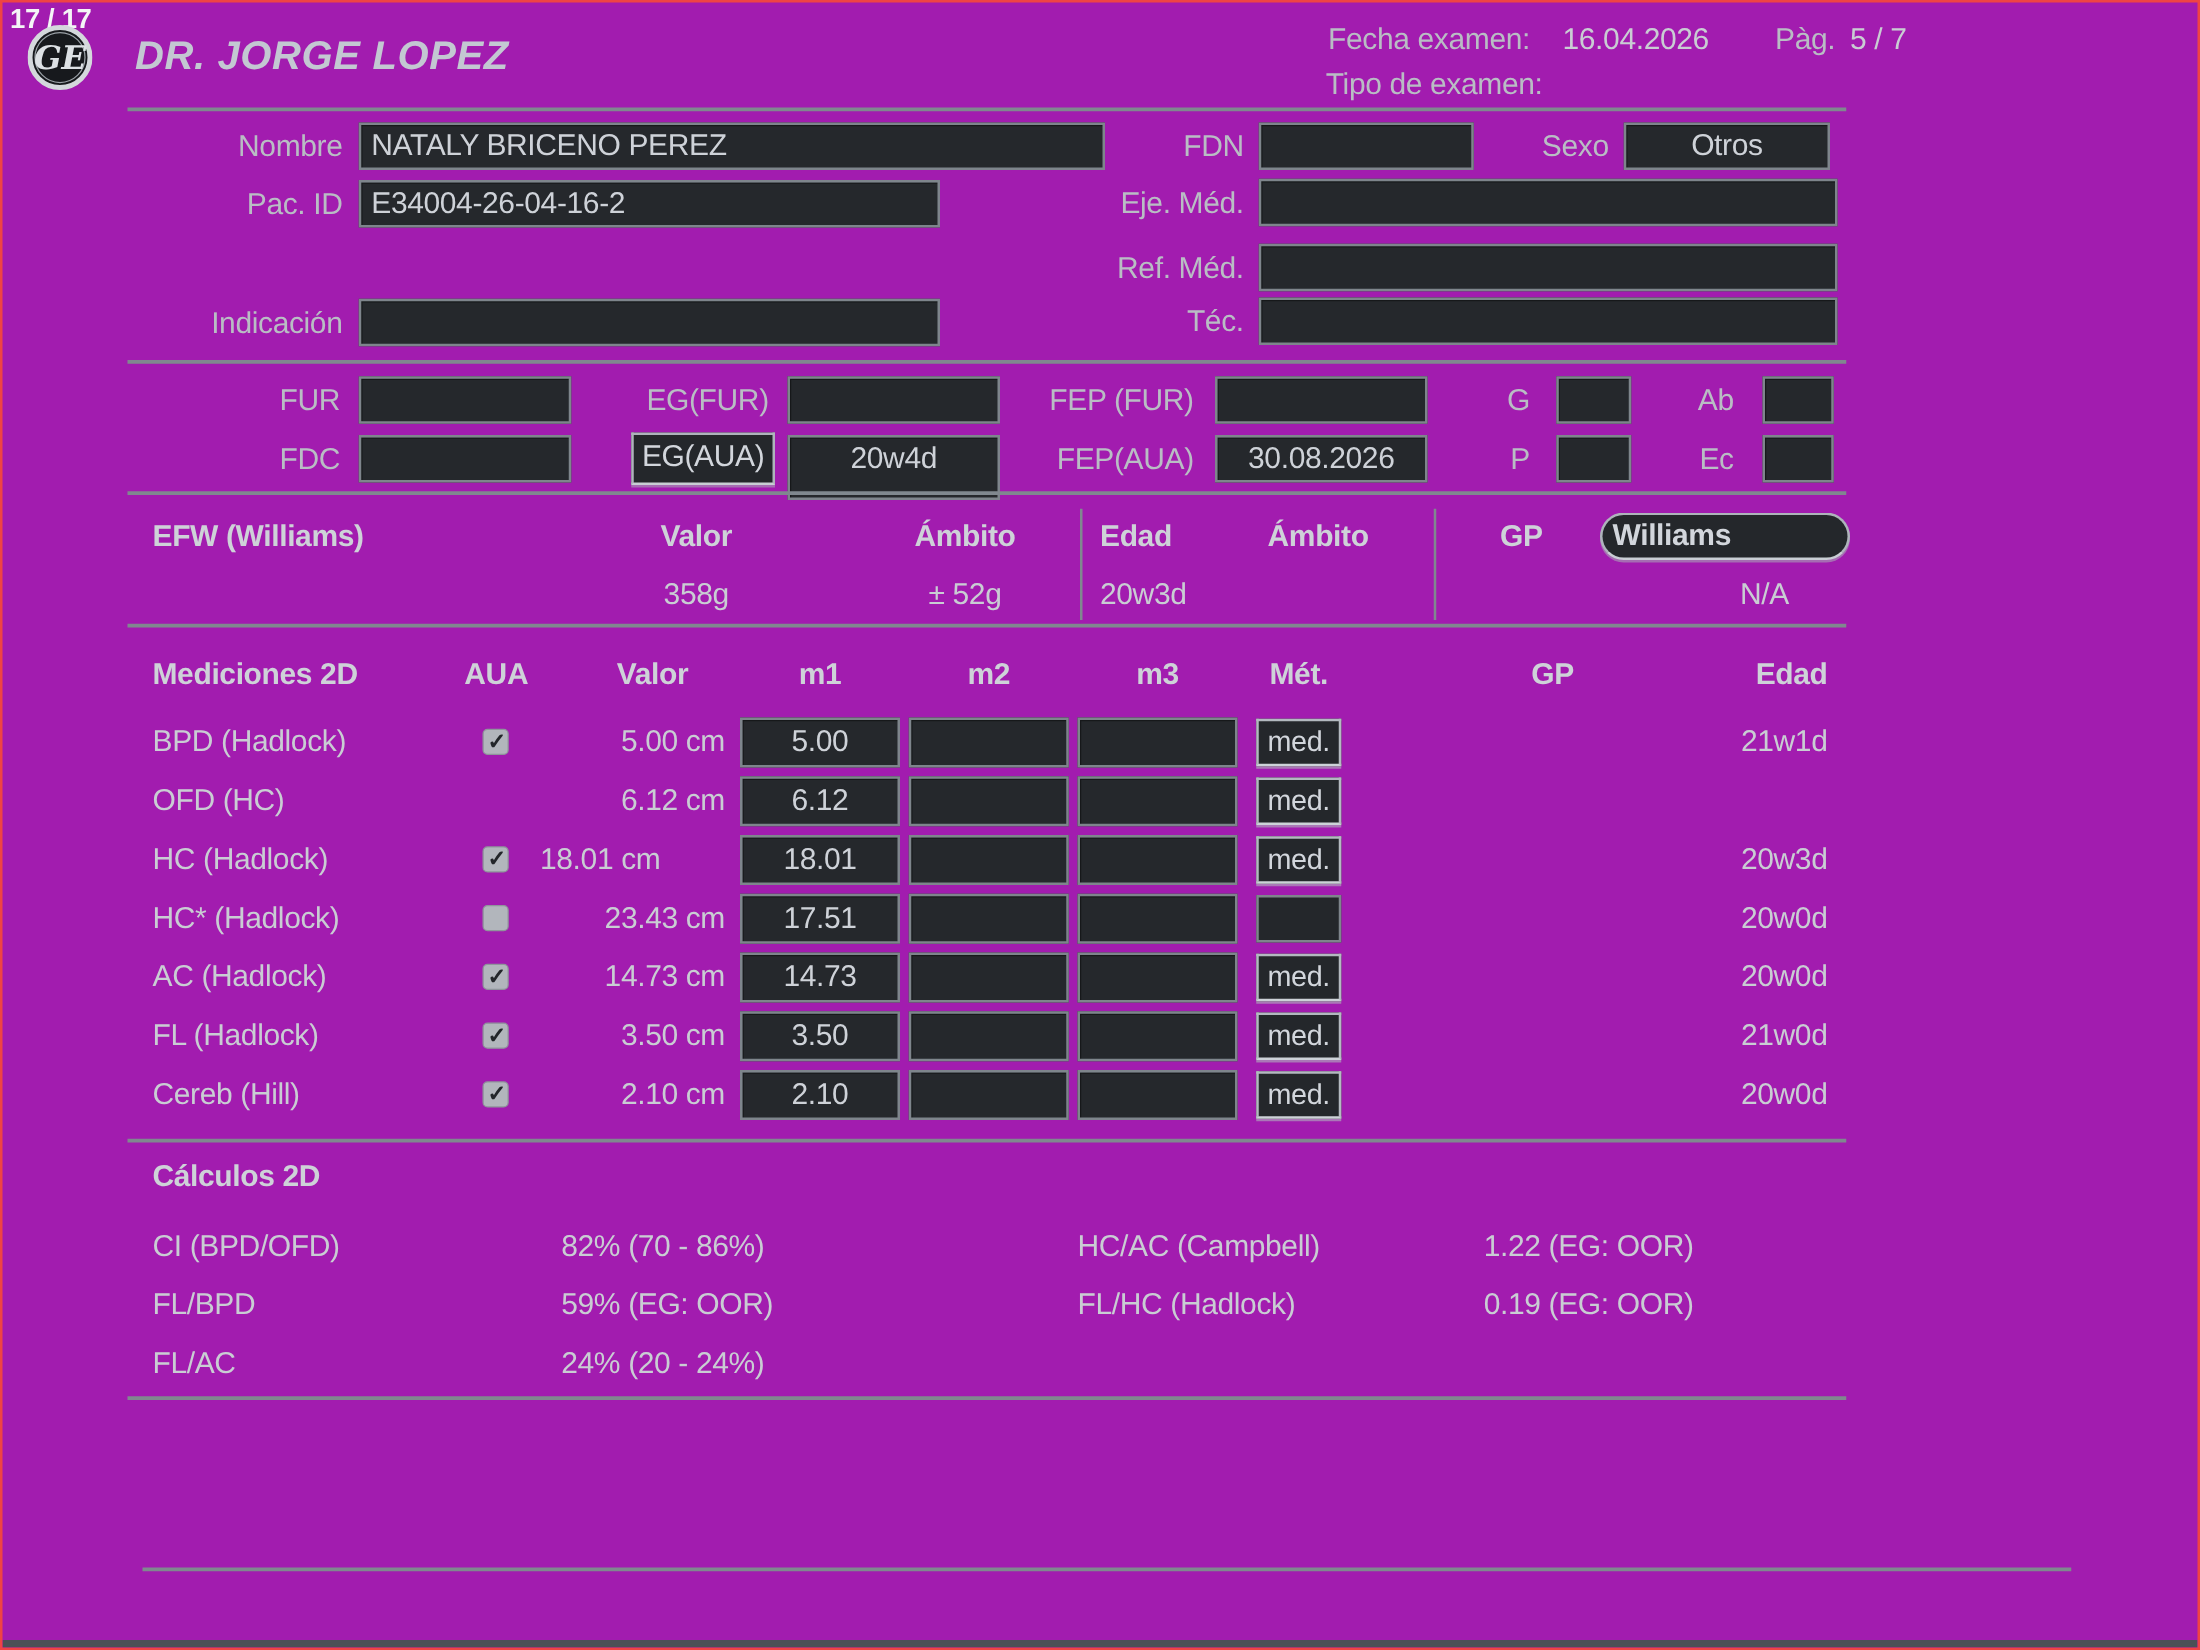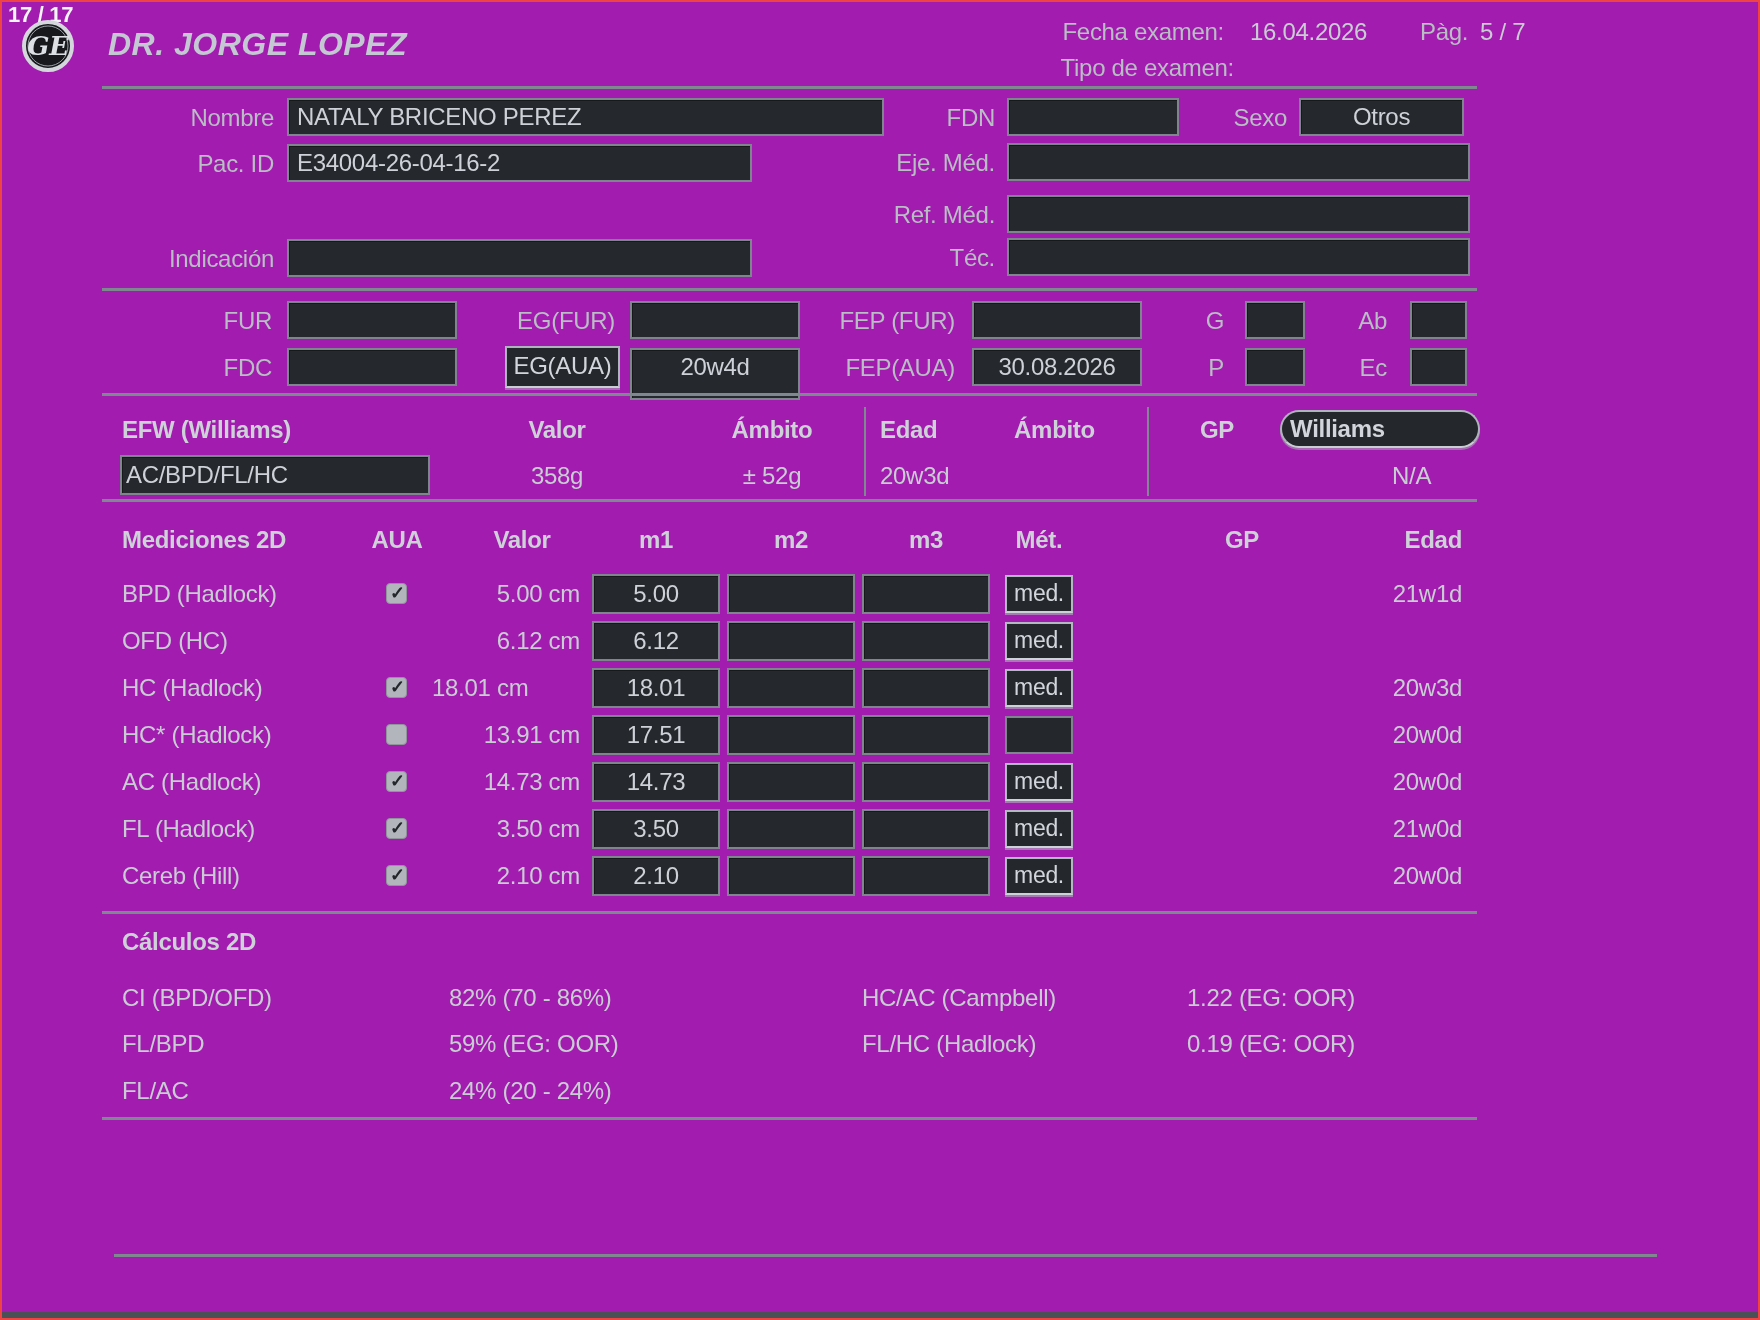--- a/index.html
+++ b/index.html
@@ -117,21 +117,20 @@
 
   <div class="hdr" style="left:120px;top:414px;">EFW (Williams)</div>
   <div class="hdr" style="left:490px;top:414px;width:130px;text-align:center;">Valor</div>
   <div class="hdr" style="left:700px;top:414px;width:140px;text-align:center;">Ámbito</div>
   <div class="vline" style="left:862px;top:405px;height:89px;"></div>
   <div class="hdr" style="left:878px;top:414px;">Edad</div>
   <div class="hdr" style="left:1005px;top:414px;width:95px;text-align:center;">Ámbito</div>
   <div class="vline" style="left:1145px;top:405px;height:89px;"></div>
   <div class="hdr" style="left:1198px;top:414px;">GP</div>
   <div class="box raised" style="left:1278px;top:408px;width:200px;height:38px;font-weight:bold;border-radius:19px;">Williams</div>
-  <div class="box" style="left:118px;top:453px;width:310px;height:40px;line-height:36px;padding:0 4px;">AC/BPD/FL/HC</div>
   <div class="val" style="left:490px;top:460px;width:130px;text-align:center;">358g</div>
   <div class="val" style="left:700px;top:460px;width:140px;text-align:center;">± 52g</div>
   <div class="val" style="left:878px;top:460px;">20w3d</div>
   <div class="val" style="left:1390px;top:460px;">N/A</div>
   <div class="divider" style="left:100px;top:497px;width:1375px;"></div>
 
   <div class="hdr" style="left:120px;top:524px;">Mediciones 2D</div>
   <div class="hdr" style="left:360px;top:524px;width:70px;text-align:center;">AUA</div>
   <div class="hdr" style="left:455px;top:524px;width:130px;text-align:center;">Valor</div>
   <div class="hdr" style="left:590px;top:524px;width:128px;text-align:center;">m1</div>
@@ -163,21 +162,21 @@
   <div class="chk" style="left:384px;top:675px;" data-state="checked"></div>
   <div class="val" style="left:430px;top:672px;width:148px;text-align:left;">18.01 cm</div>
   <div class="box boxc" style="left:590px;top:666px;width:128px;height:40px;line-height:36px;">18.01</div>
   <div class="box boxc" style="left:725px;top:666px;width:128px;height:40px;"></div>
   <div class="box boxc" style="left:860px;top:666px;width:128px;height:40px;"></div>
   <div class="met" style="left:1003px;top:667px;">med.</div>
   <div class="val" style="left:1330px;top:672px;width:130px;text-align:right;">20w3d</div>
 
   <div class="val" style="left:120px;top:719px;">HC* (Hadlock)</div>
   <div class="chk" style="left:384px;top:722px;" data-state="unchecked"></div>
-  <div class="val" style="left:430px;top:719px;width:148px;text-align:right;">13.91 cm</div>
+  <div class="val" style="left:430px;top:719px;width:148px;text-align:right;">23.43 cm</div>
   <div class="box boxc" style="left:590px;top:713px;width:128px;height:40px;line-height:36px;">17.51</div>
   <div class="box boxc" style="left:725px;top:713px;width:128px;height:40px;"></div>
   <div class="box boxc" style="left:860px;top:713px;width:128px;height:40px;"></div>
   <div class="met" style="left:1003px;top:714px;"></div>
   <div class="val" style="left:1330px;top:719px;width:130px;text-align:right;">20w0d</div>
 
   <div class="val" style="left:120px;top:766px;">AC (Hadlock)</div>
   <div class="chk" style="left:384px;top:769px;" data-state="checked"></div>
   <div class="val" style="left:430px;top:766px;width:148px;text-align:right;">14.73 cm</div>
   <div class="box boxc" style="left:590px;top:760px;width:128px;height:40px;line-height:36px;">14.73</div>

